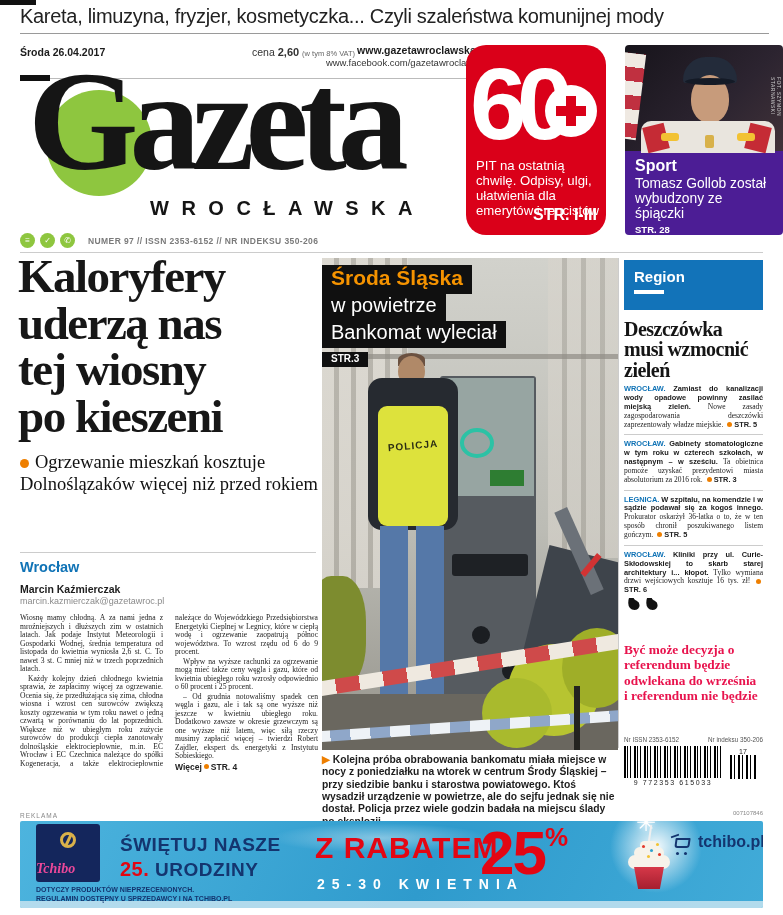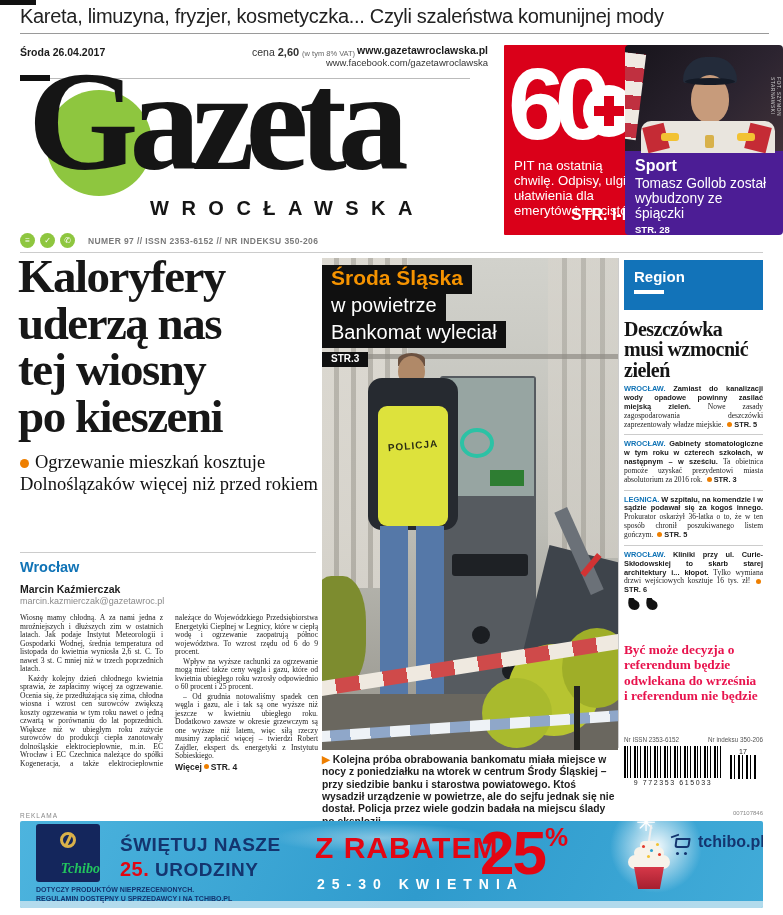--- a/index.html
+++ b/index.html
@@ -29,21 +29,21 @@
   
   .logo-circle{position:absolute;left:46px;top:90px;width:106px;height:106px;border-radius:50%;background:#8ec63f}
   .logo-title{position:absolute;left:28px;top:50px;font-family:"Liberation Serif",serif;font-weight:bold;
               font-size:142px;line-height:1;letter-spacing:-9px;color:#151515}
   .logo-sub{position:absolute;left:150px;top:197px;font-size:20px;font-weight:bold;letter-spacing:12.5px;color:#151515}
   .issue-row{position:absolute;left:20px;top:233px;display:flex;align-items:center;gap:5px}
   .soc{width:15px;height:15px;border-radius:50%;background:#8ec63f;color:#fff;font-size:8px;line-height:15px;text-align:center}
   .issue-txt{margin-left:8px;font-size:8.5px;font-weight:bold;color:#7a7a7a;letter-spacing:.4px}
 
   
-  .promo60{position:absolute;left:504px;top:45px;width:140px;height:190px;background:#da0019;border-radius:1px;color:#fff}
+  .promo60{position:absolute;left:466px;top:45px;width:140px;height:190px;background:#da0019;border-radius:20px;color:#fff}
   .p60-num{position:absolute;left:4px;top:8px;font-size:102px;font-weight:bold;letter-spacing:-10px;line-height:1}
   .p60-plus{position:absolute;right:9px;top:40px;width:52px;height:52px;border-radius:50%;background:#fff}
   .p60-plus::before{content:"";position:absolute;left:11px;top:21px;width:30px;height:10px;background:#da0019}
   .p60-plus::after{content:"";position:absolute;left:21px;top:11px;width:10px;height:30px;background:#da0019}
   .p60-txt{position:absolute;left:10px;right:6px;top:114px;font-size:13.2px;line-height:1.13}
   .p60-pg{position:absolute;right:9px;bottom:11px;font-size:16px;font-weight:bold}
 
   
   .sportbox{position:absolute;left:625px;top:45px;width:158px;height:190px;border-radius:4px;overflow:hidden}
   .sp-photo{position:relative;height:106px;background:linear-gradient(135deg,#17141b,#2c2430 60%,#413239)}
@@ -163,21 +163,21 @@
   .ad{position:absolute;left:20px;top:821px;width:743px;height:87px;border-radius:2px;overflow:hidden;
       background:linear-gradient(115deg,#4db4de 0%,#2f9bcd 55%,#41abd8 100%)}
   .ad-strip{position:absolute;left:0;bottom:0;width:100%;height:7px;background:#bfe0ee;opacity:.9}
   .ad-glow{position:absolute;left:586px;top:-24px;width:100px;height:100px;border-radius:50%;
            background:radial-gradient(circle,rgba(255,255,255,.95),rgba(255,255,255,0) 65%)}
   .ad-cloud{position:absolute;left:250px;top:2px;width:220px;height:30px;border-radius:50%;
             background:radial-gradient(ellipse,rgba(255,255,255,.4),rgba(255,255,255,0) 70%)}
   .ad-logo{position:absolute;left:16px;top:3px;width:64px;height:58px;background:#14265c;border-radius:3px}
   .ad-bean{position:absolute;left:24px;top:8px;width:16px;height:16px;border:3px solid #d9b14a;border-radius:50%}
   .ad-bean::after{content:"";position:absolute;left:4px;top:-2px;width:3px;height:14px;background:#d9b14a;transform:rotate(25deg)}
-  .ad-brand{position:absolute;left:0;bottom:5px;width:64px;text-align:right;color:#22c55e;
+  .ad-brand{position:absolute;left:0;bottom:5px;width:64px;text-align:left;color:#ec4899;
             font-family:"Liberation Serif",serif;font-style:italic;font-weight:bold;font-size:14px}
   .ad-l1{position:absolute;left:100px;top:13px;color:#14356f;font-weight:bold;font-size:19px;letter-spacing:.5px}
   .ad-l2{position:absolute;left:100px;top:37px;font-weight:bold;font-size:19px;letter-spacing:.5px;color:#14356f}
   .ad-l2 .num{color:#e30613;font-size:20px}
   .ad-big{position:absolute;left:295px;top:10px;color:#e30613;font-weight:bold;font-size:30px;letter-spacing:1px}
   .ad-disc{position:absolute;left:460px;top:-4px;color:#e30613;font-weight:bold;font-size:62px;letter-spacing:-2px}
   .ad-pct{font-size:26px;vertical-align:28px;letter-spacing:0}
   .ad-dates{position:absolute;left:297px;top:55px;color:#fff;font-weight:bold;font-size:14px;letter-spacing:7px}
   .ad-legal{position:absolute;left:16px;top:64px;color:#14356f;font-weight:bold;font-size:7px;line-height:1.3}
   .cup{position:absolute;left:612px;top:46px;width:34px;height:22px;background:linear-gradient(#d63848,#a61f30);

